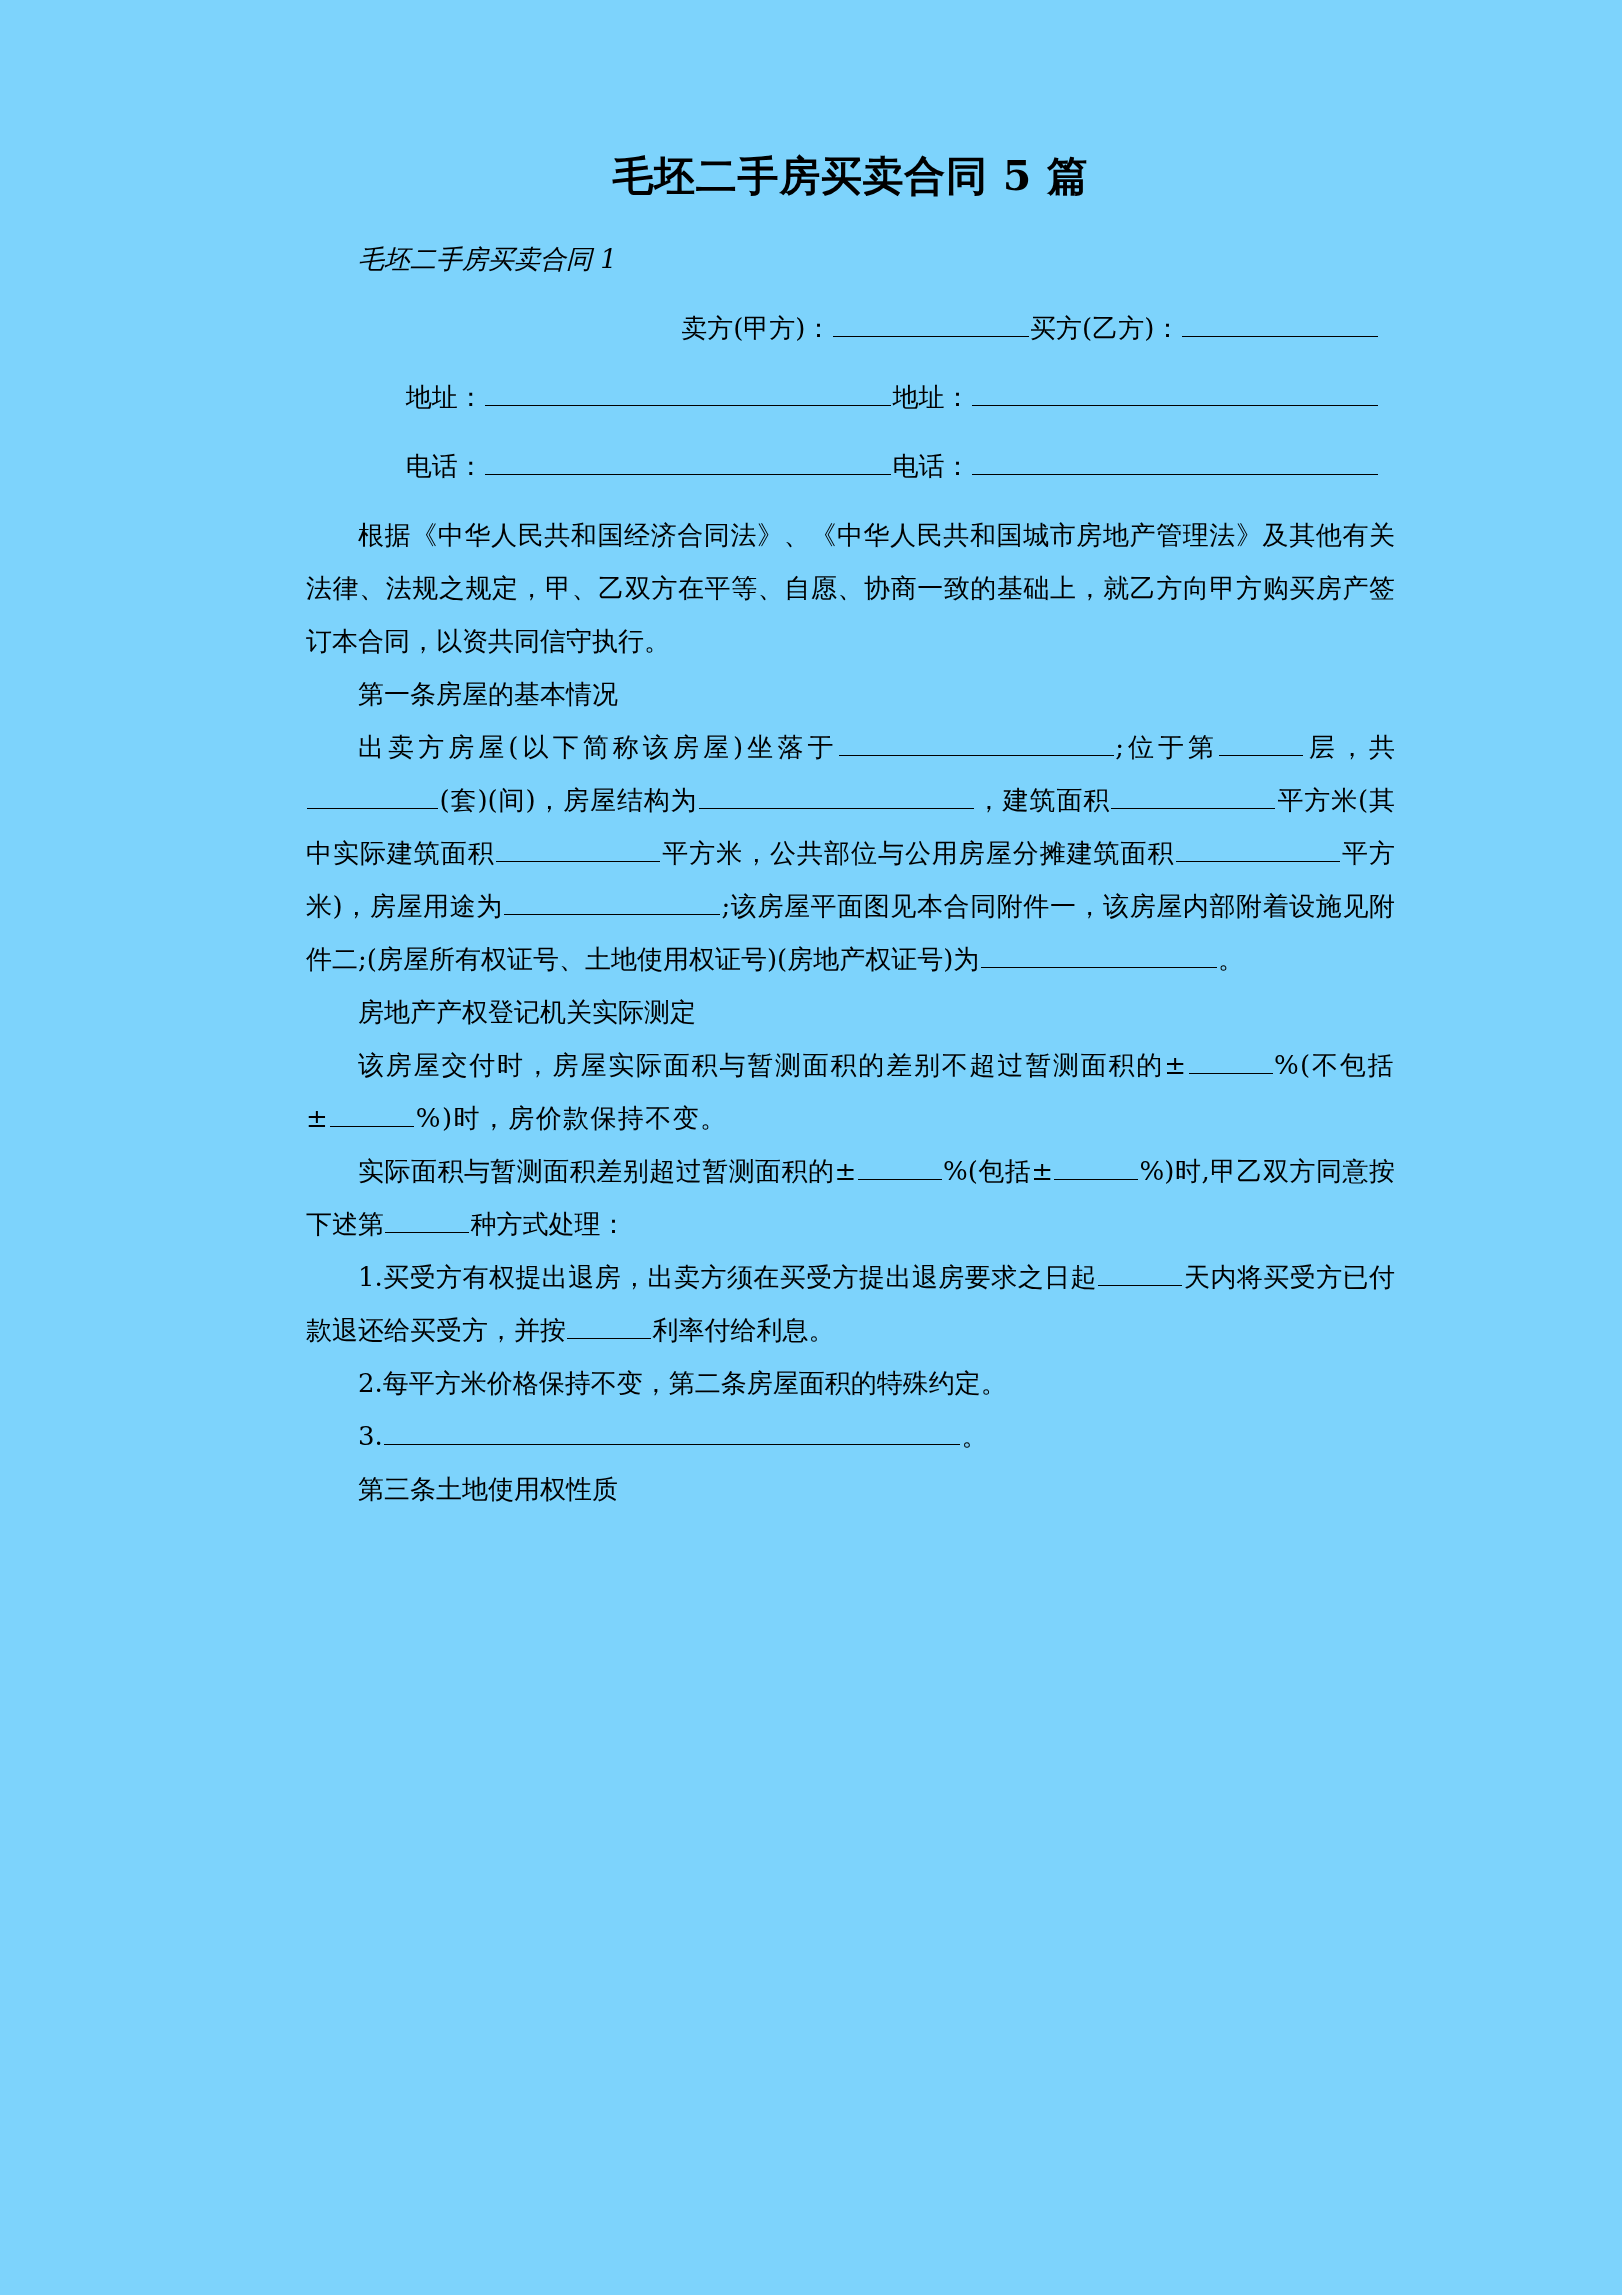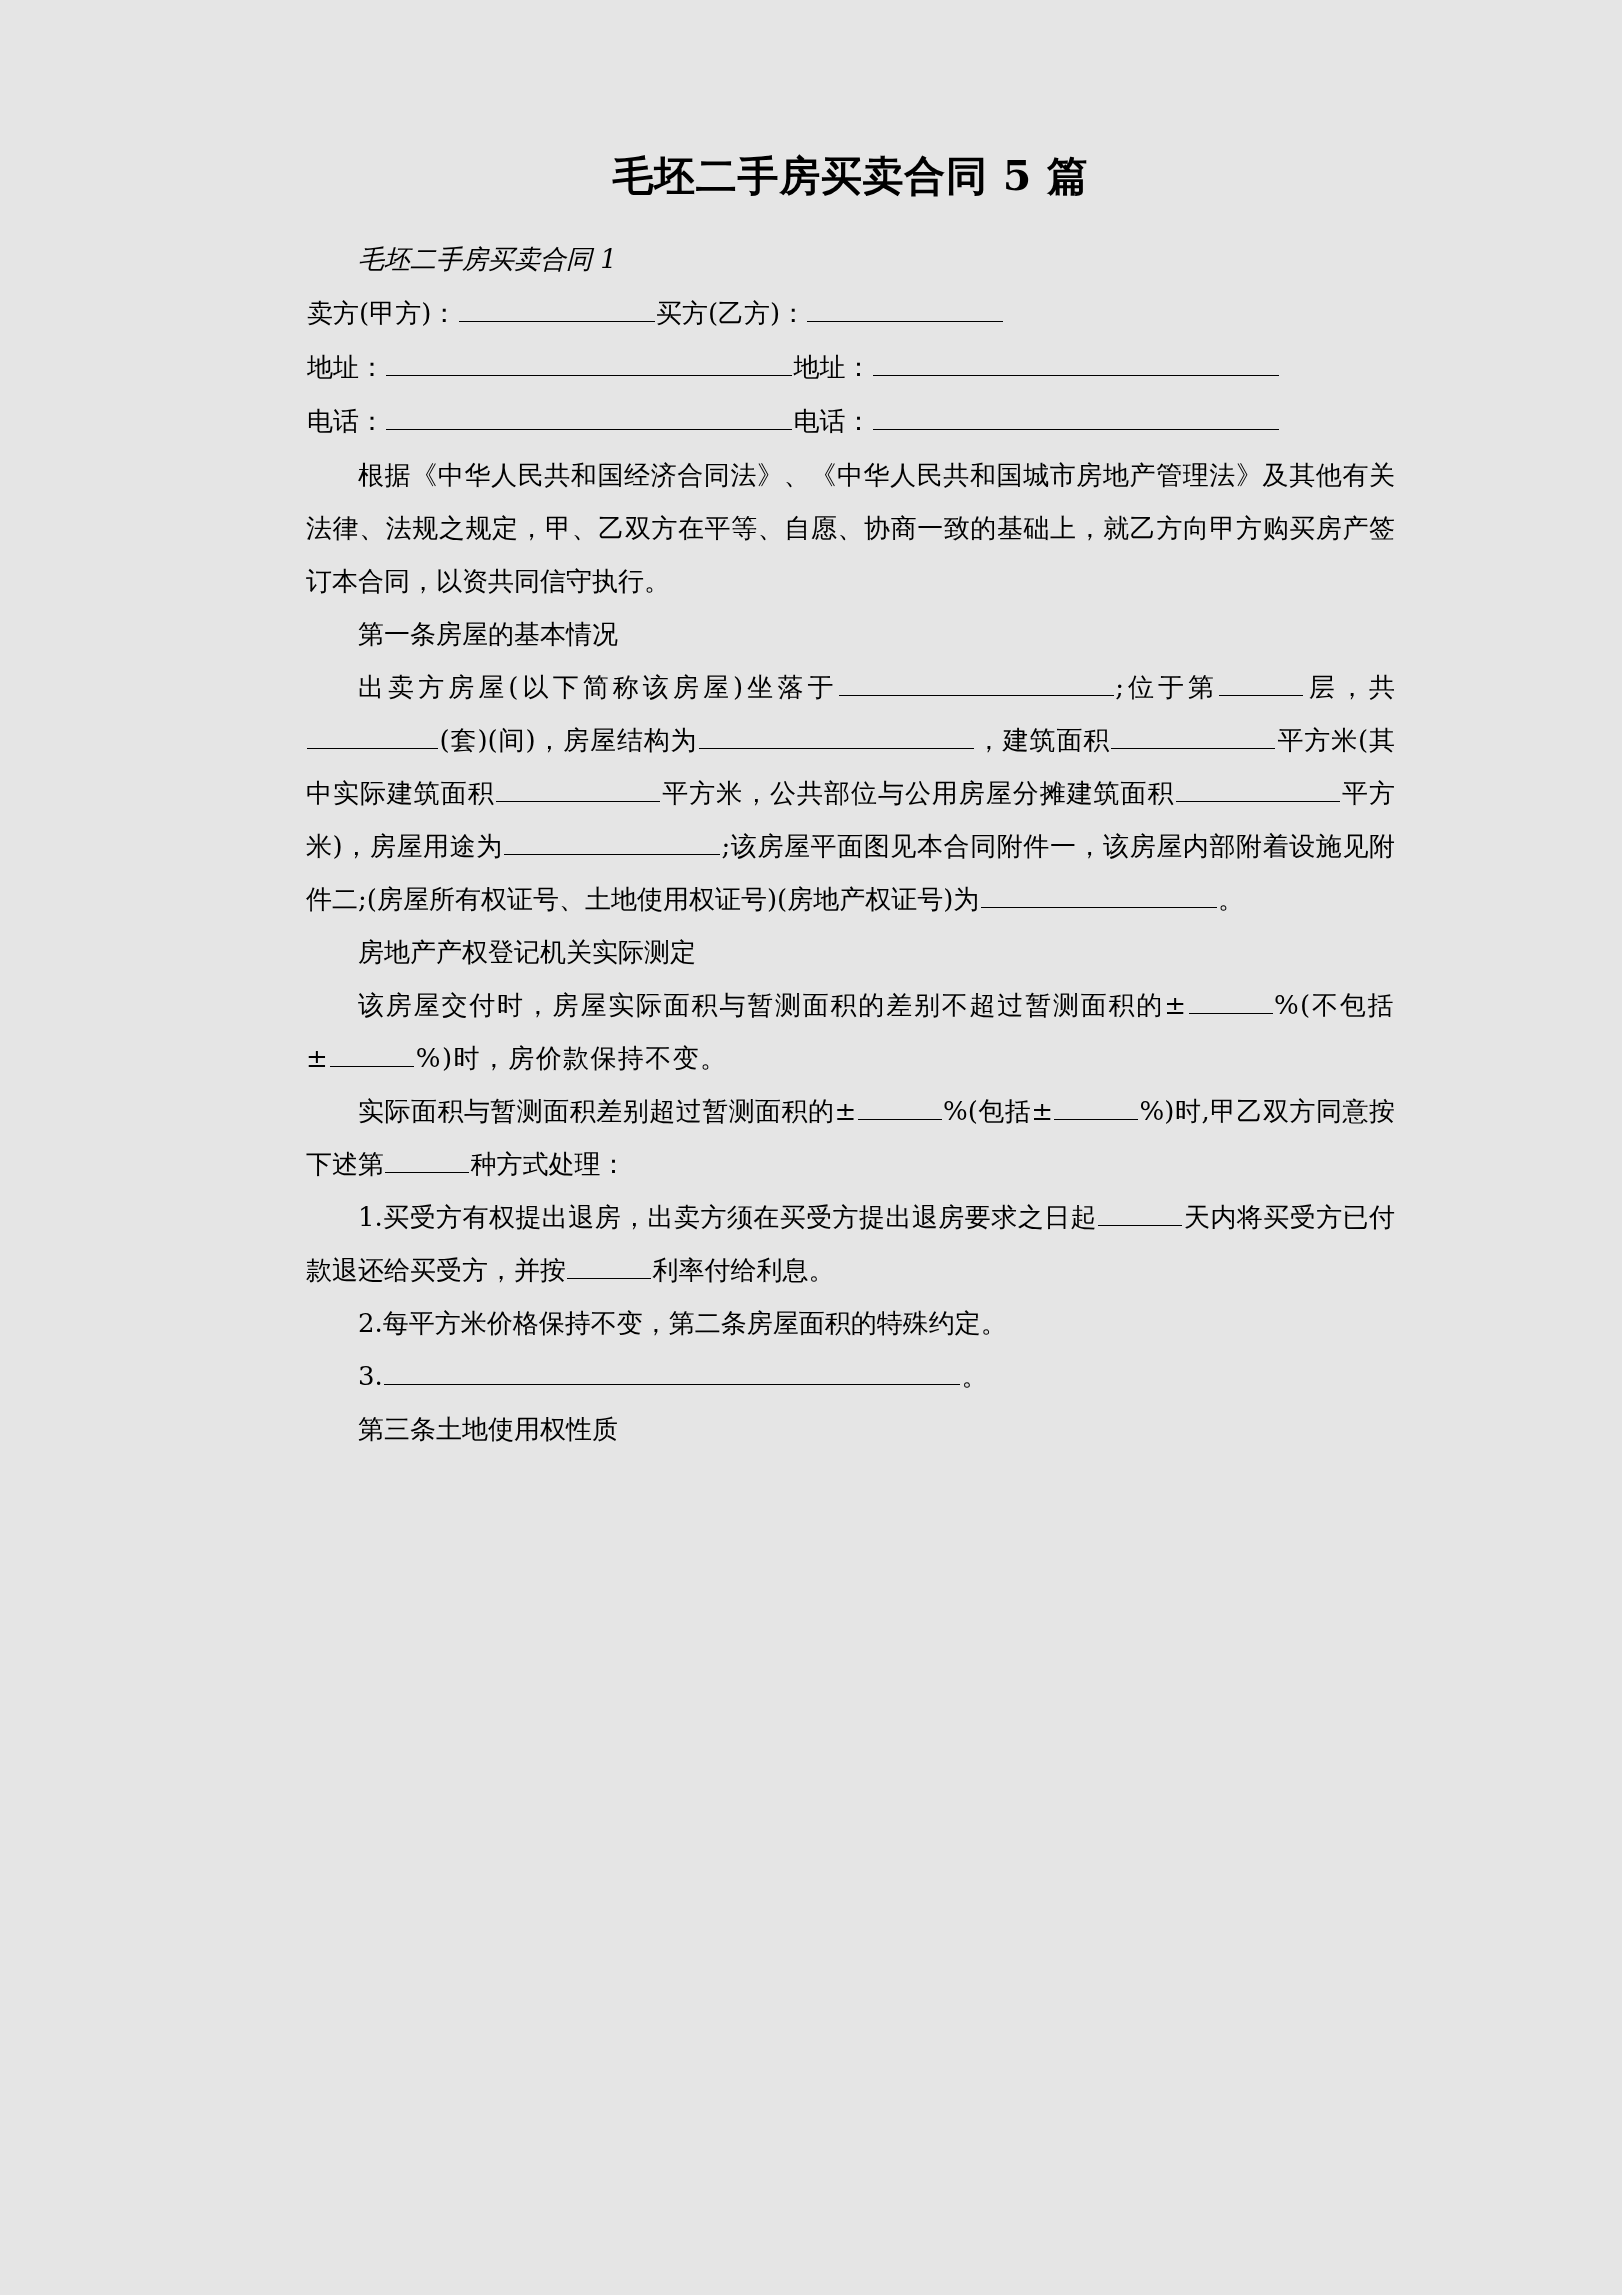--- a/index.html
+++ b/index.html
@@ -14,21 +14,21 @@
     position: relative;
     font-family: "DejaVu Serif", "Liberation Serif", serif;
     color: #000000;
     overflow: hidden;
   }
   .page {
     position: absolute;
     left: 0; top: 0;
     width: 1623px;
     height: 2295px;
-    background: #e5e5e5;
+    background: #7dd3fc;
   }
   .content {
     position: absolute;
     left: 306px;
     top: 0;
     width: 1089px;
   }
 
   
   .doc-title {
@@ -77,22 +77,23 @@
   .b-300 { width: 196px; }
   .b-330 { width: 216px; }
   .b-360 { width: 236px; }
   .b-420 { width: 275px; }
   .b-620 { width: 406px; }
   .b-880 { width: 576px; }
 
   .row-two {
     font-size: 26px;
     line-height: 53px;
-    margin: 1px;
+    margin: 16px;
     white-space: nowrap;
+    text-align: right;
   }
 </style>
 </head>
 <body>
 
 <div class="page">
   <div class="content">
 
     <h1 class="doc-title">毛坯二手房买卖合同 5 篇</h1>
 

